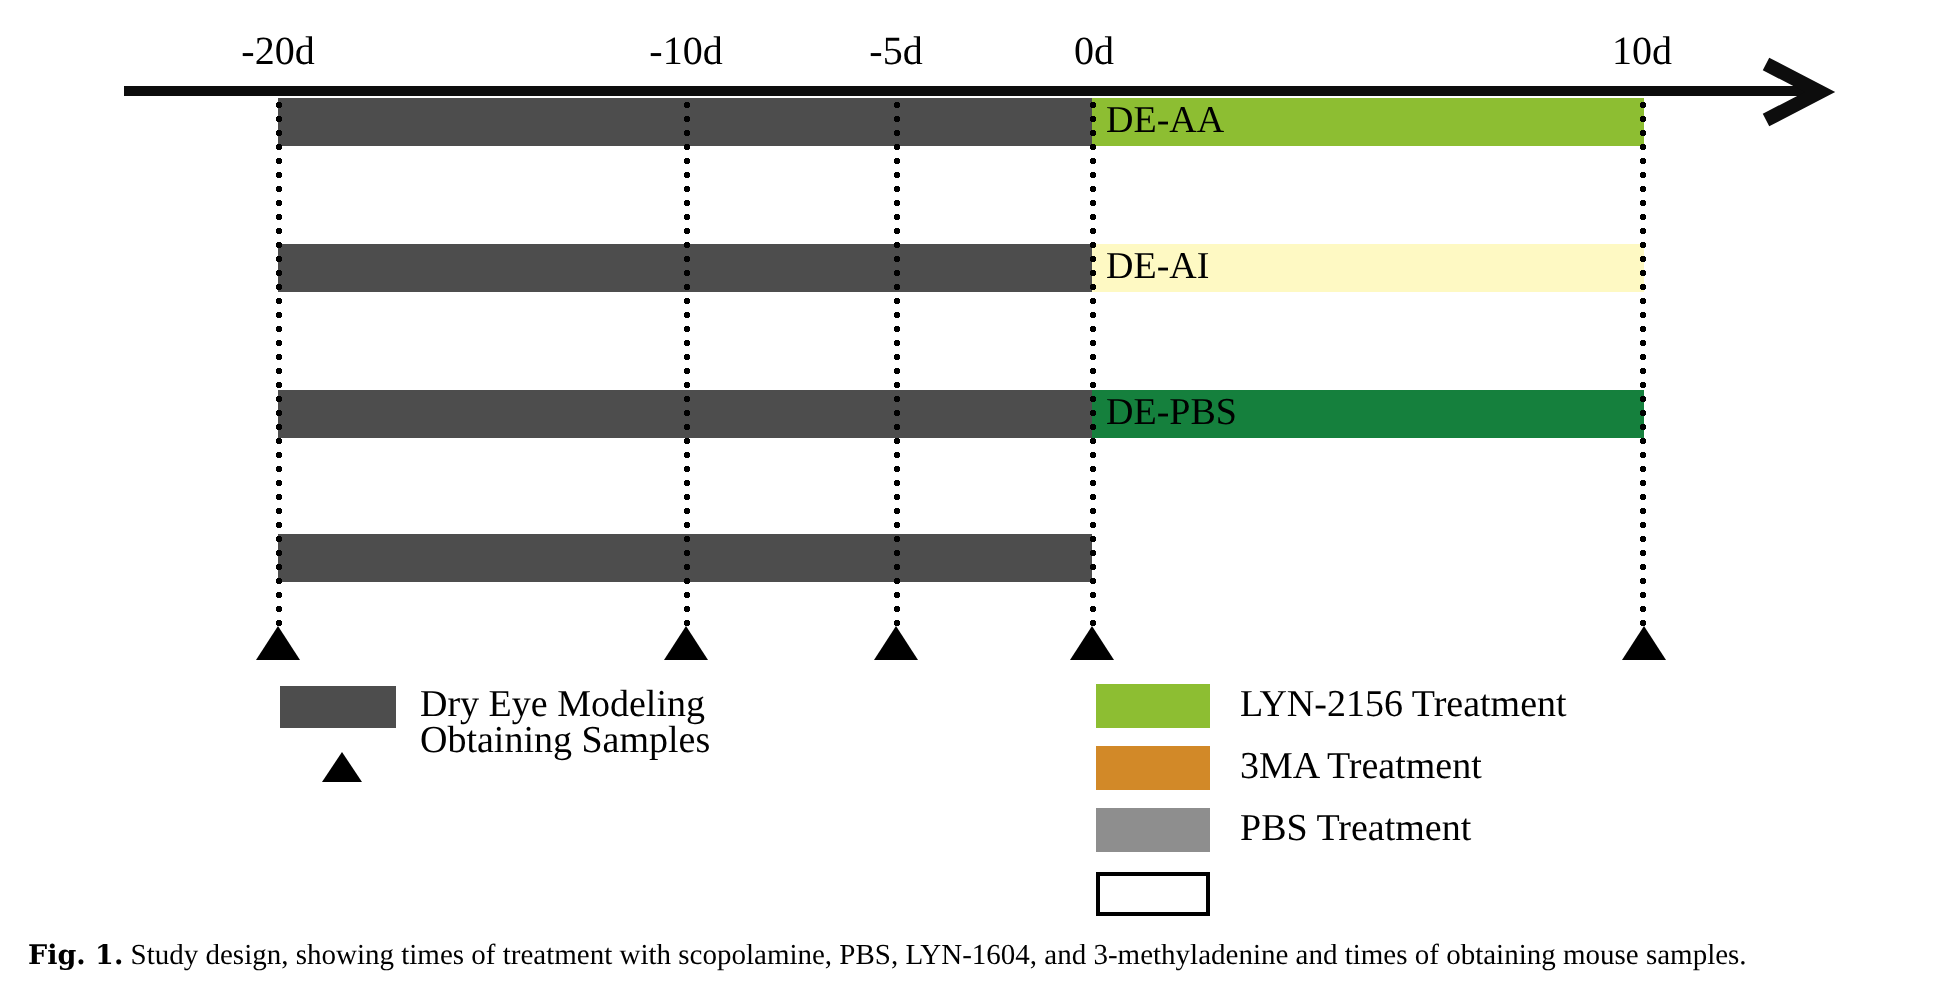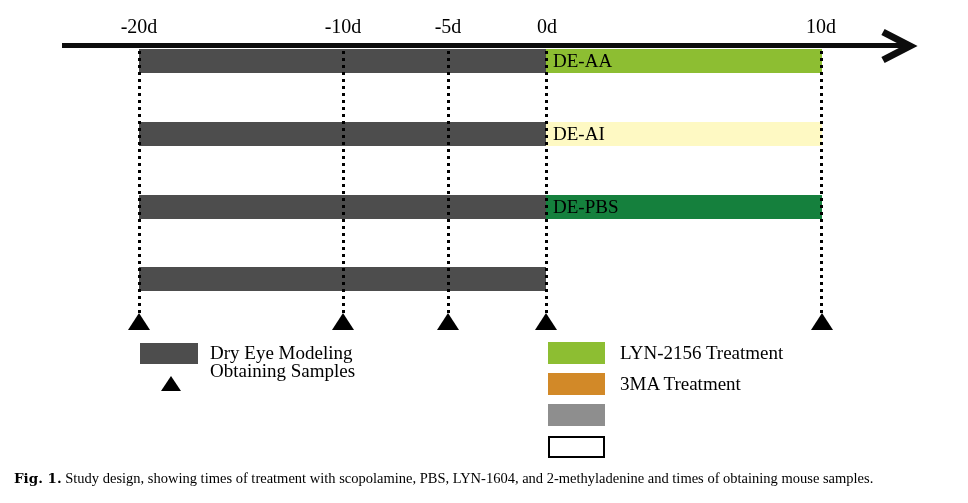--- a/index.html
+++ b/index.html
@@ -113,21 +113,22 @@
   <div class="abs lgl-tri"></div>
   <div class="abs lg-label lgl-tx2">Obtaining Samples</div>
 
   <div class="abs lgr-sw g0" style="background-color: rgb(141, 190, 50);"></div>
   <div class="abs lg-label lgr-tx g0">LYN-2156 Treatment</div>
 
   <div class="abs lgr-sw g1" style="background-color: rgb(210, 137, 40);"></div>
   <div class="abs lg-label lgr-tx g1">3MA Treatment</div>
 
   <div class="abs lgr-sw g2" style="background-color: rgb(142, 142, 142);"></div>
+  <div class="abs lg-label lgr-tx g2">PBS Treatment</div>
 
   <div class="abs lgr-sw g3" style="background-color: rgb(255, 255, 255);"></div>
 
   <div class="abs caption">
     <b>Fig. 1.</b>
-    <span>Study design, showing times of treatment with scopolamine, PBS, LYN-1604, and 2-methyladenine and times of obtaining mouse samples.</span>
+    <span>Study design, showing times of treatment with scopolamine, PBS, LYN-1604, and 3-methyladenine and times of obtaining mouse samples.</span>
   </div>
 
 </div>
 
 </body></html>

